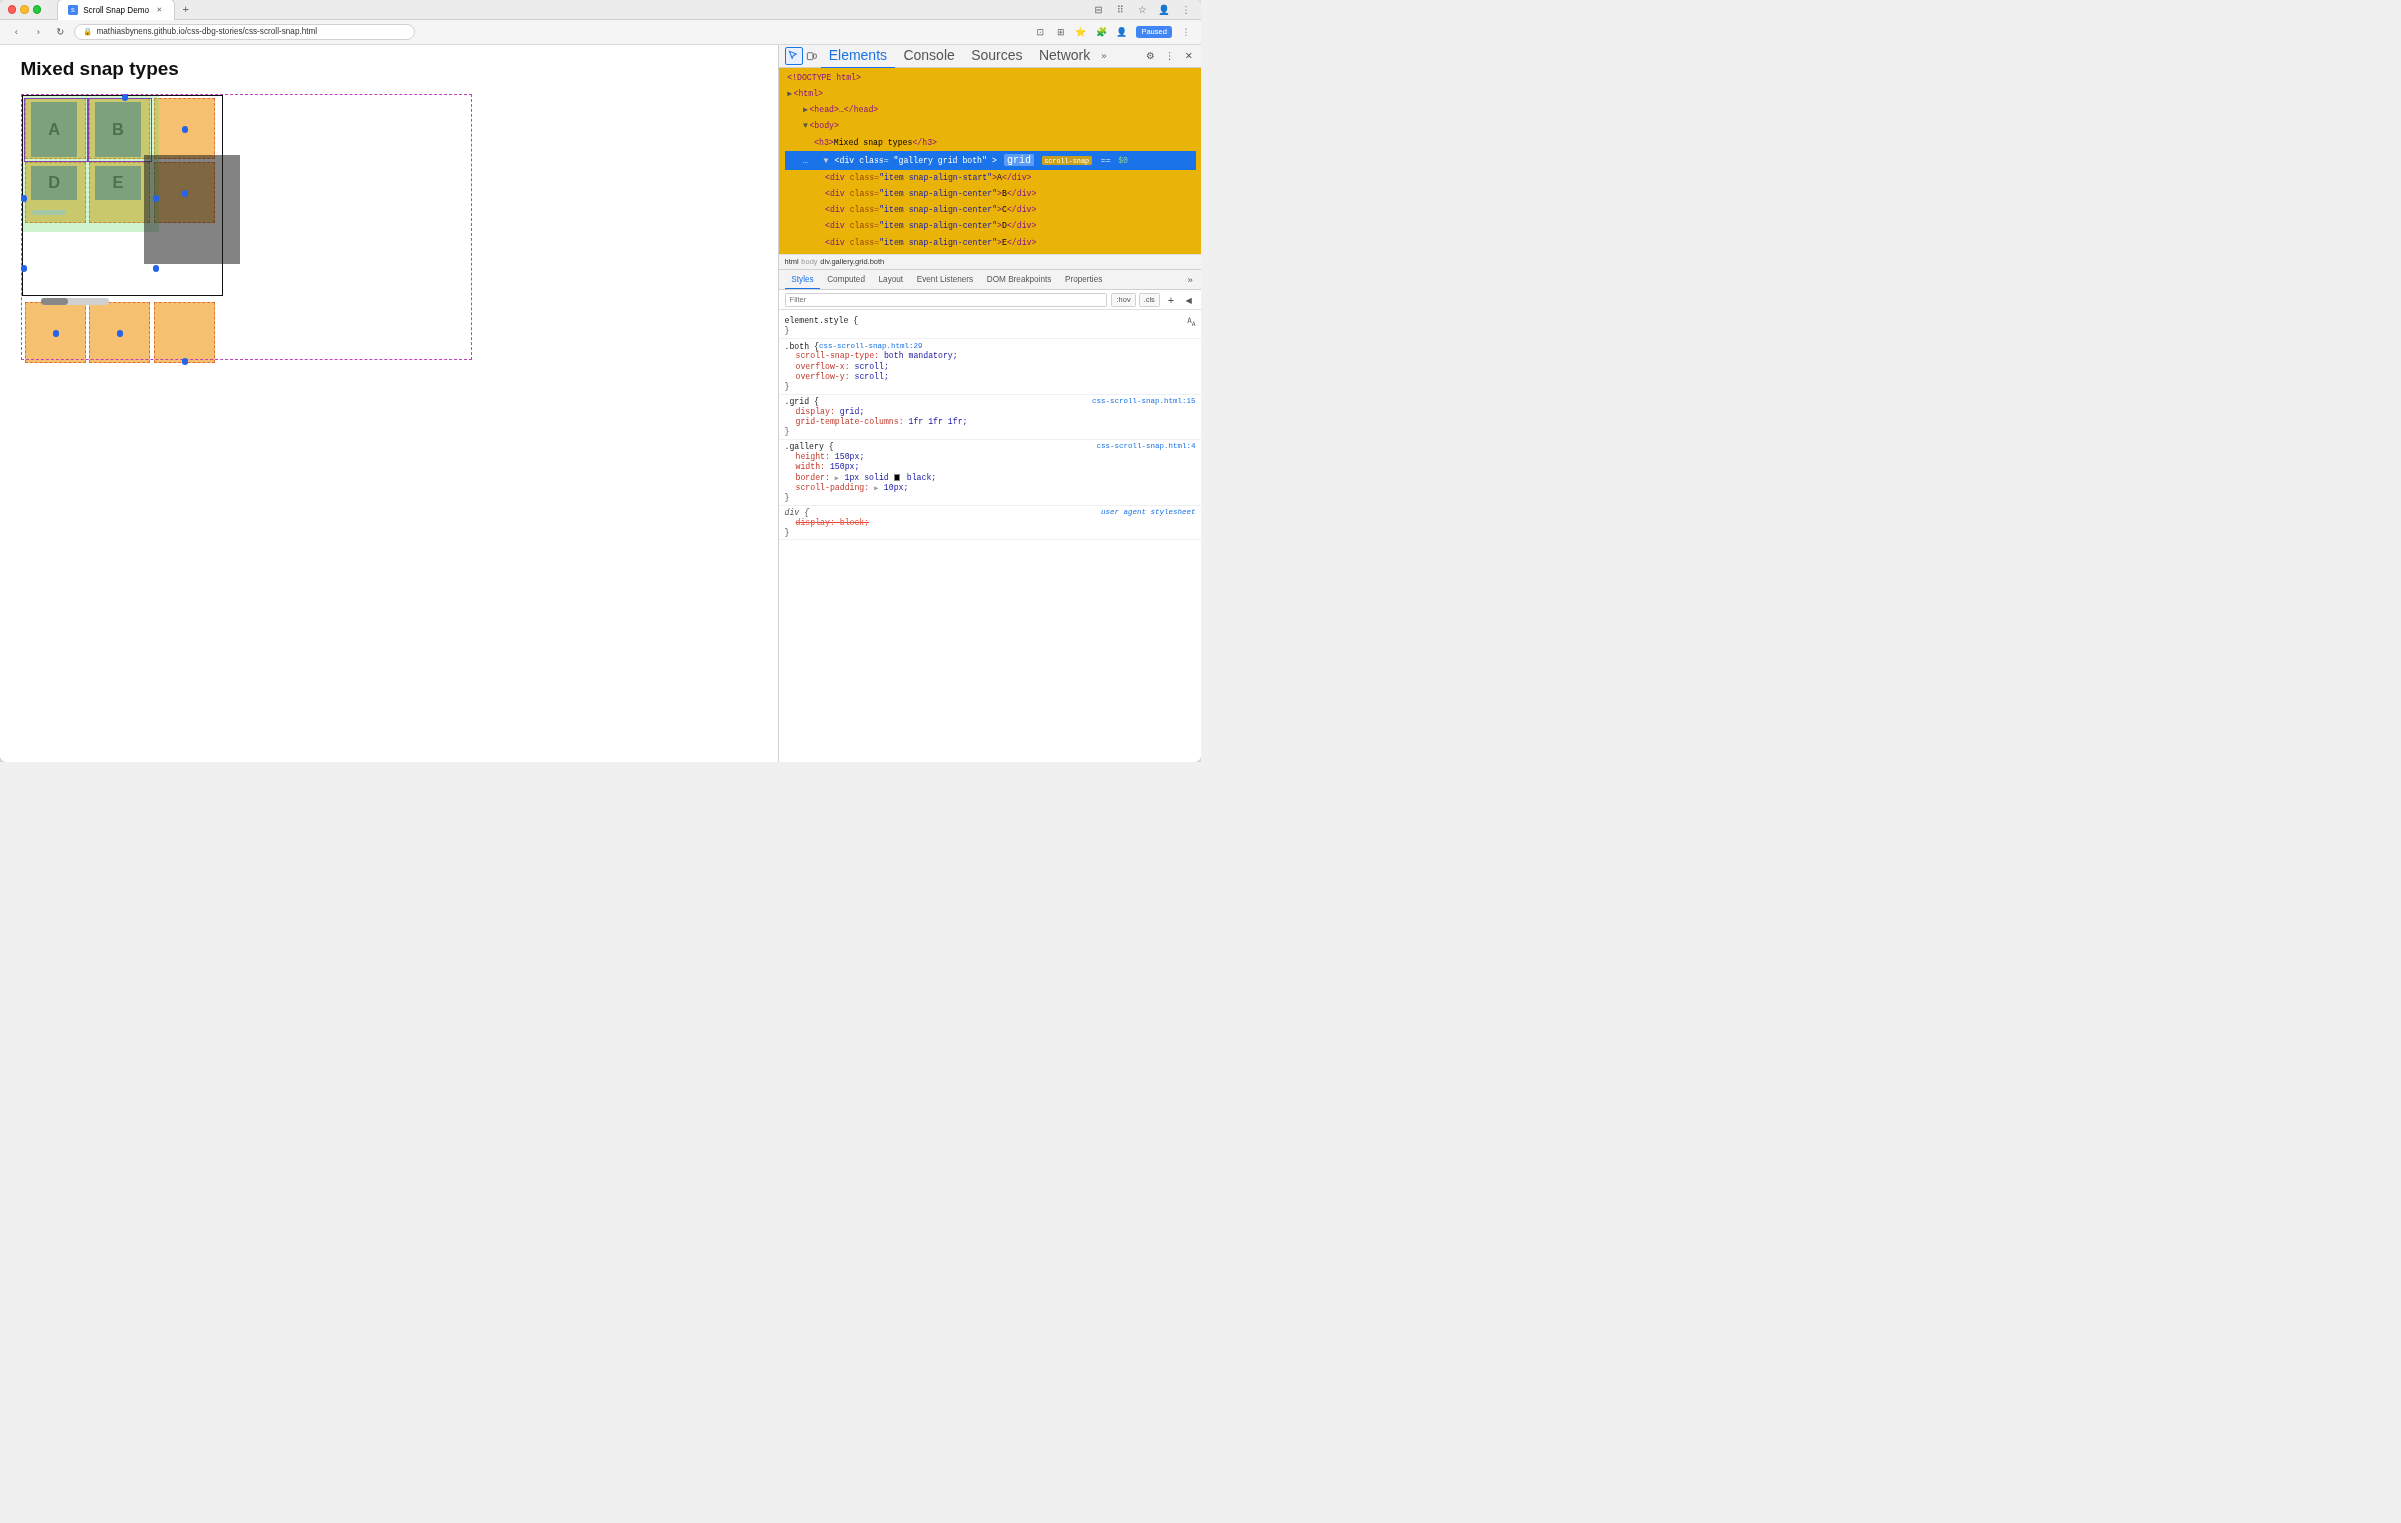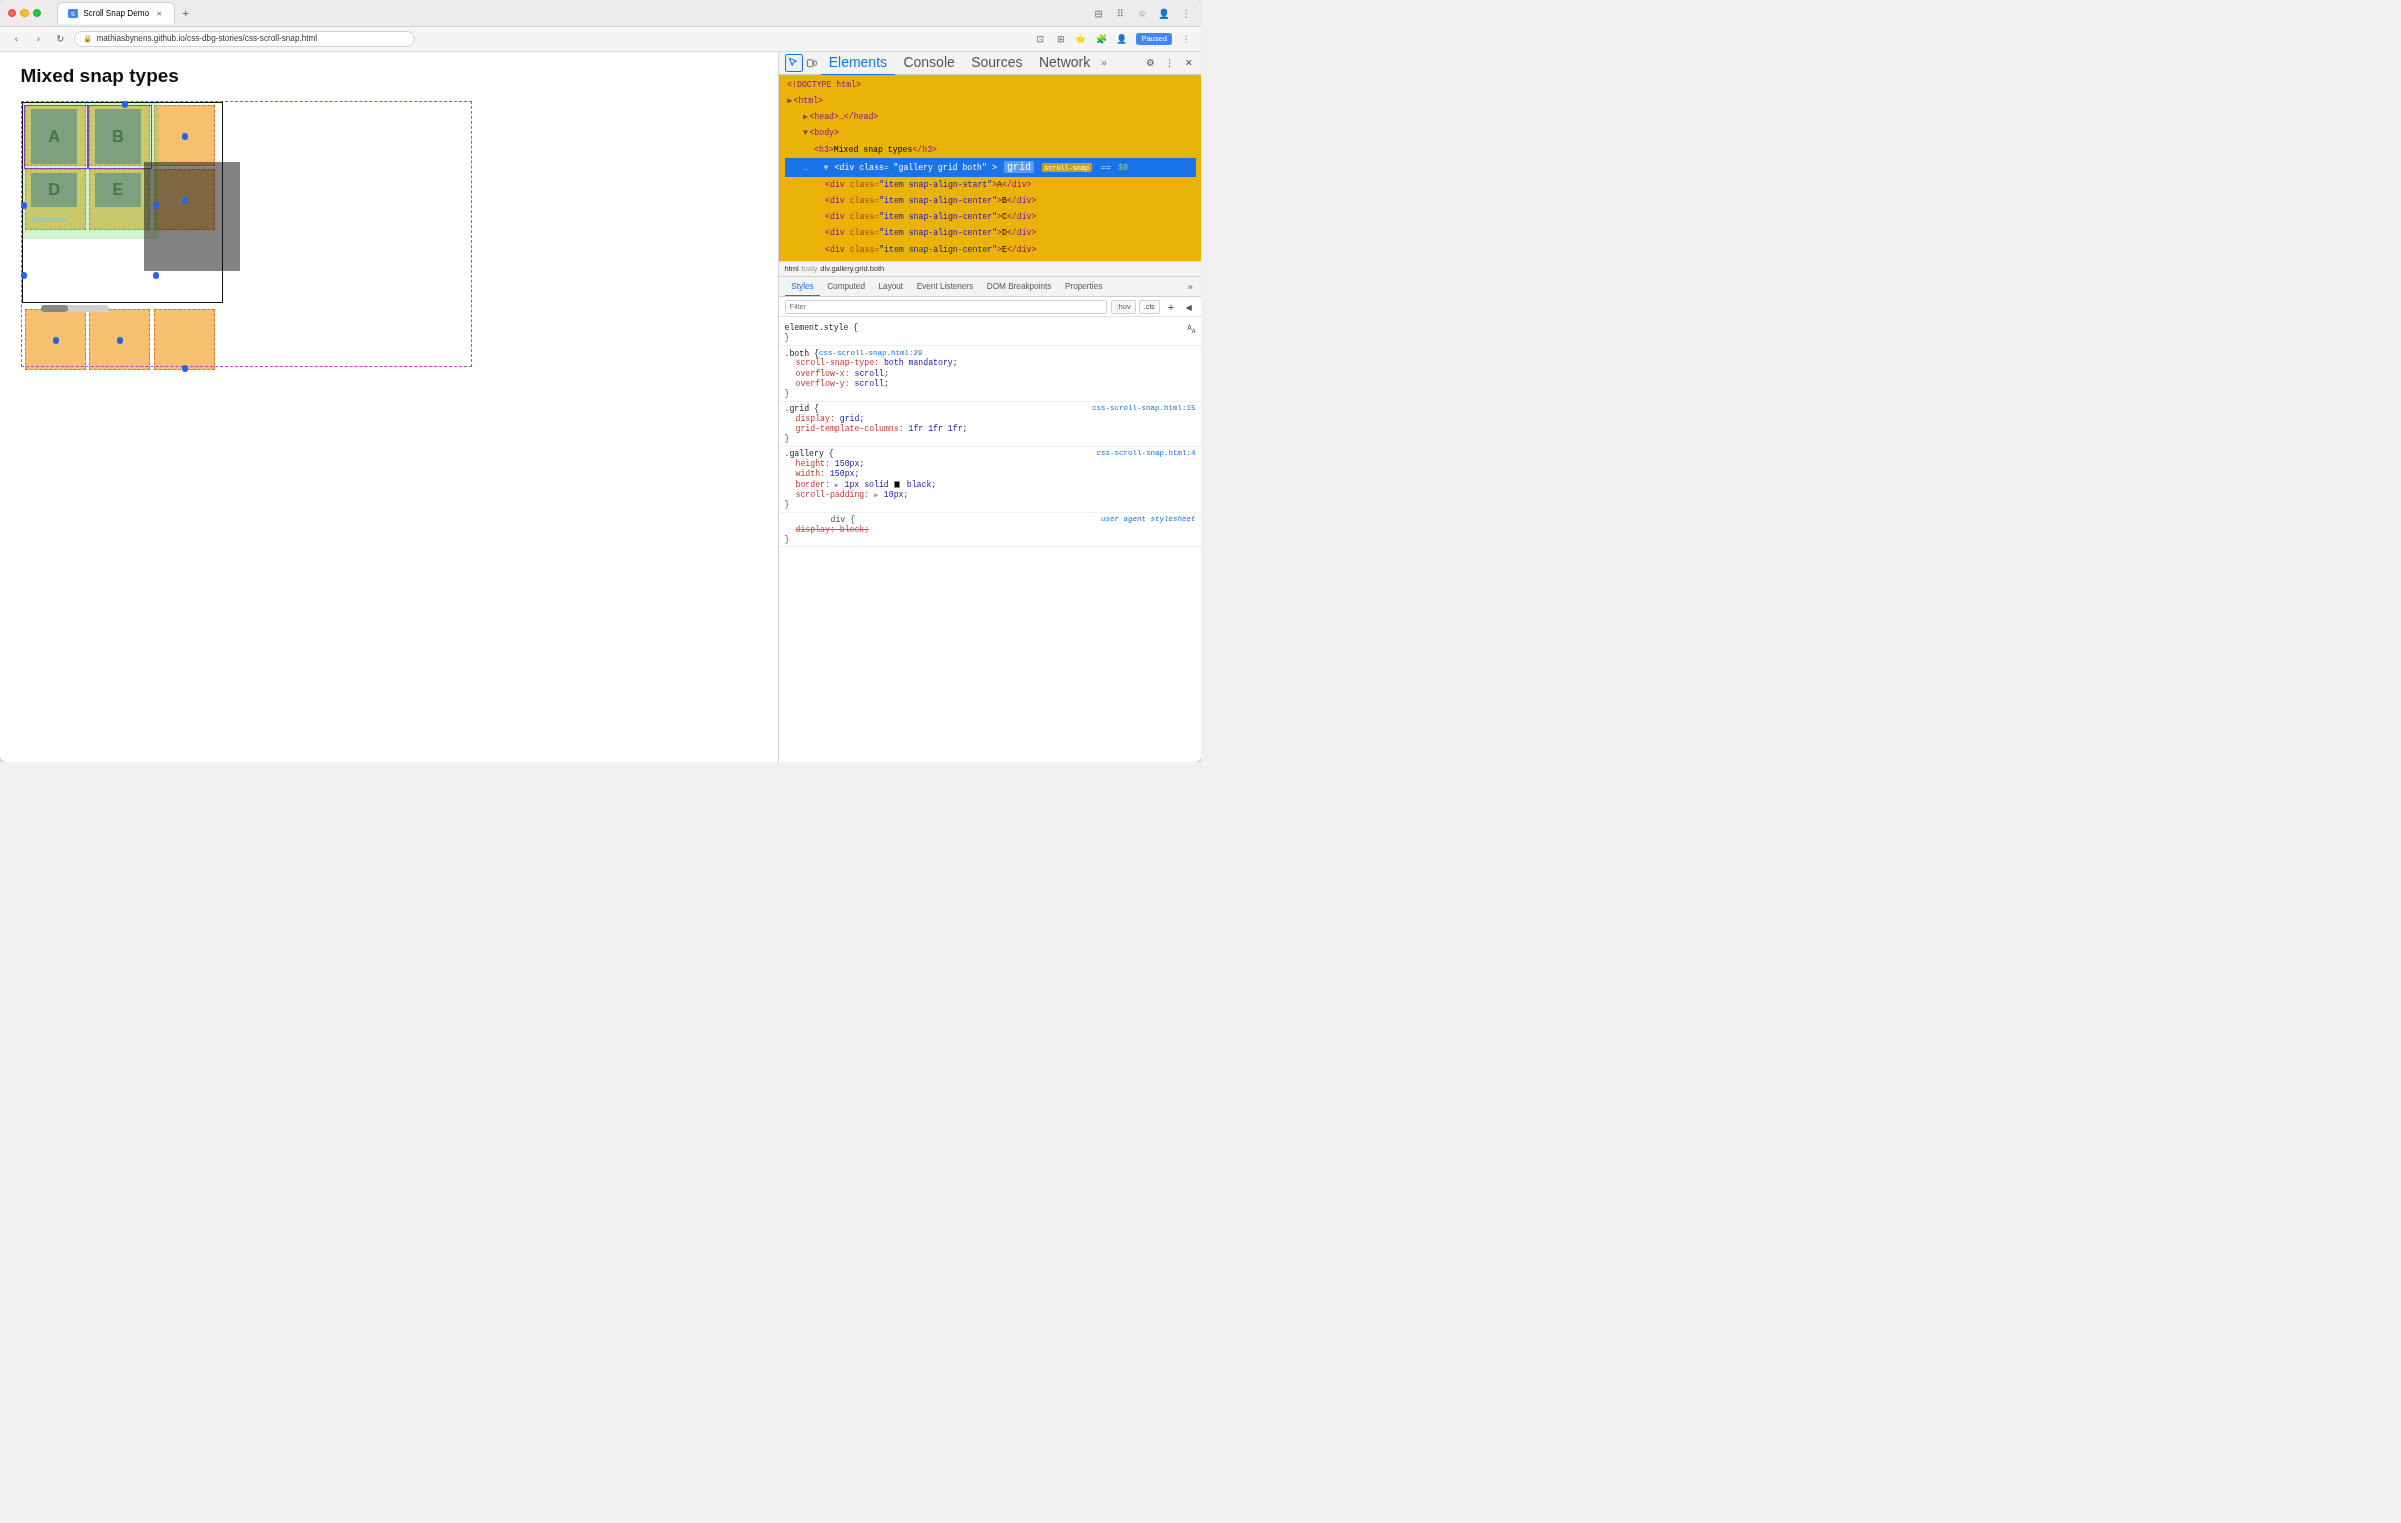--- a/index.html
+++ b/index.html
@@ -1,20 +1,20 @@
 <!DOCTYPE html>
 <html style="font-size:11px"><head>
   <meta charset="utf-8">
   <style>
     * { box-sizing: border-box; margin: 0; padding: 0; }
     body { font-family: -apple-system, BlinkMacSystemFont, 'Helvetica Neue', sans-serif; background: #f0f0f0; width: 1201px; height: 762px; overflow: hidden; }
 
     
     .browser-window { width: 1201px; height: 762px; background: #fff; border-radius: 6.8px; overflow: hidden; box-shadow: 0 2.7px 13.7px rgba(0,0,0,0.3); display: flex; flex-direction: column; }
-    .title-bar { background: #ececec; height: 27px; display: flex; align-items: center; padding: 0 8.2px; gap: 5.5px; border-bottom: 0.7px solid #d0d0d0; flex-shrink: 0; }
+    .title-bar { background: #ececec; height: 20px; display: flex; align-items: center; padding: 0 8.2px; gap: 5.5px; border-bottom: 0.7px solid #d0d0d0; flex-shrink: 0; }
     .traffic-lights { display: flex; gap: 4.1px; }
     .traffic-light { width: 8.2px; height: 8.2px; border-radius: 50%; cursor: pointer; }
     .tl-red { background: #ff5f57; border: 0.7px solid #e0443e; }
     .tl-yellow { background: #ffbd2e; border: 0.7px solid #dfa123; }
     .tl-green { background: #28c840; border: 0.7px solid #1aab29; }
     .tab-area { display: flex; align-items: center; margin-left: 11px; flex: 1; }
     .browser-tab { background: #fff; border-radius: 5.5px 5.5px 0 0; padding: 4.1px 9.6px; font-size: 8.2px; display: flex; align-items: center; gap: 5.5px; height: 22px; border: 0.7px solid #d0d0d0; border-bottom: none; }
     .tab-favicon { width: 9.6px; height: 9.6px; background: #4285f4; border-radius: 1.4px; font-size: 5.5px; color: white; display: flex; align-items: center; justify-content: center; }
     .tab-close { width: 9.6px; height: 9.6px; border-radius: 50%; display: flex; align-items: center; justify-content: center; font-size: 6.8px; color: #666; cursor: pointer; }
     .new-tab-btn { margin-left: 2.7px; width: 16.4px; height: 16.4px; border-radius: 50%; display: flex; align-items: center; justify-content: center; font-size: 11px; color: #666; cursor: pointer; }
@@ -93,21 +93,21 @@
     .styles-content { flex: 1; overflow-y: auto; padding: 2.7px 0; }
     .css-rule { padding: 2.7px 5.5px; border-bottom: 0.7px solid #f0f0f0; }
     .css-selector { color: #222; font-family: 'Courier New', monospace; font-size: 8.2px; }
     .css-source { float: right; color: #1a73e8; font-size: 7.5px; cursor: pointer; font-family: 'Courier New', monospace; }
     .css-brace { color: #555; font-family: 'Courier New', monospace; font-size: 8.2px; }
     .css-property { font-family: 'Courier New', monospace; font-size: 8.2px; padding: 0.7px 0 0.7px 11px; }
     .css-prop-name { color: #c0392b; }
     .css-prop-value { color: #1a1aa6; }
     .css-color-swatch { display: inline-block; width: 6.8px; height: 6.8px; background: #000; border: 0.7px solid #888; vertical-align: middle; margin-right: 1.4px; }
     .css-expand-arrow { color: #999; font-size: 6.8px; margin-right: 0.7px; }
-    .css-rule-italic { color: #555; margin-left: 46px; }
+    .css-rule-italic { font-style: italic; color: #555; }
     .css-prop-strikethrough { text-decoration: line-through; color: #e74c3c; }
 
     
     .demo-area { position: relative; width: 212px; height: 239px; }
 
     
     .blue-dot { position: absolute; width: 6.8px; height: 6.8px; border-radius: 50%; background: #2563eb; pointer-events: none; z-index: 10; }
   </style>
 </head>
 <body>

